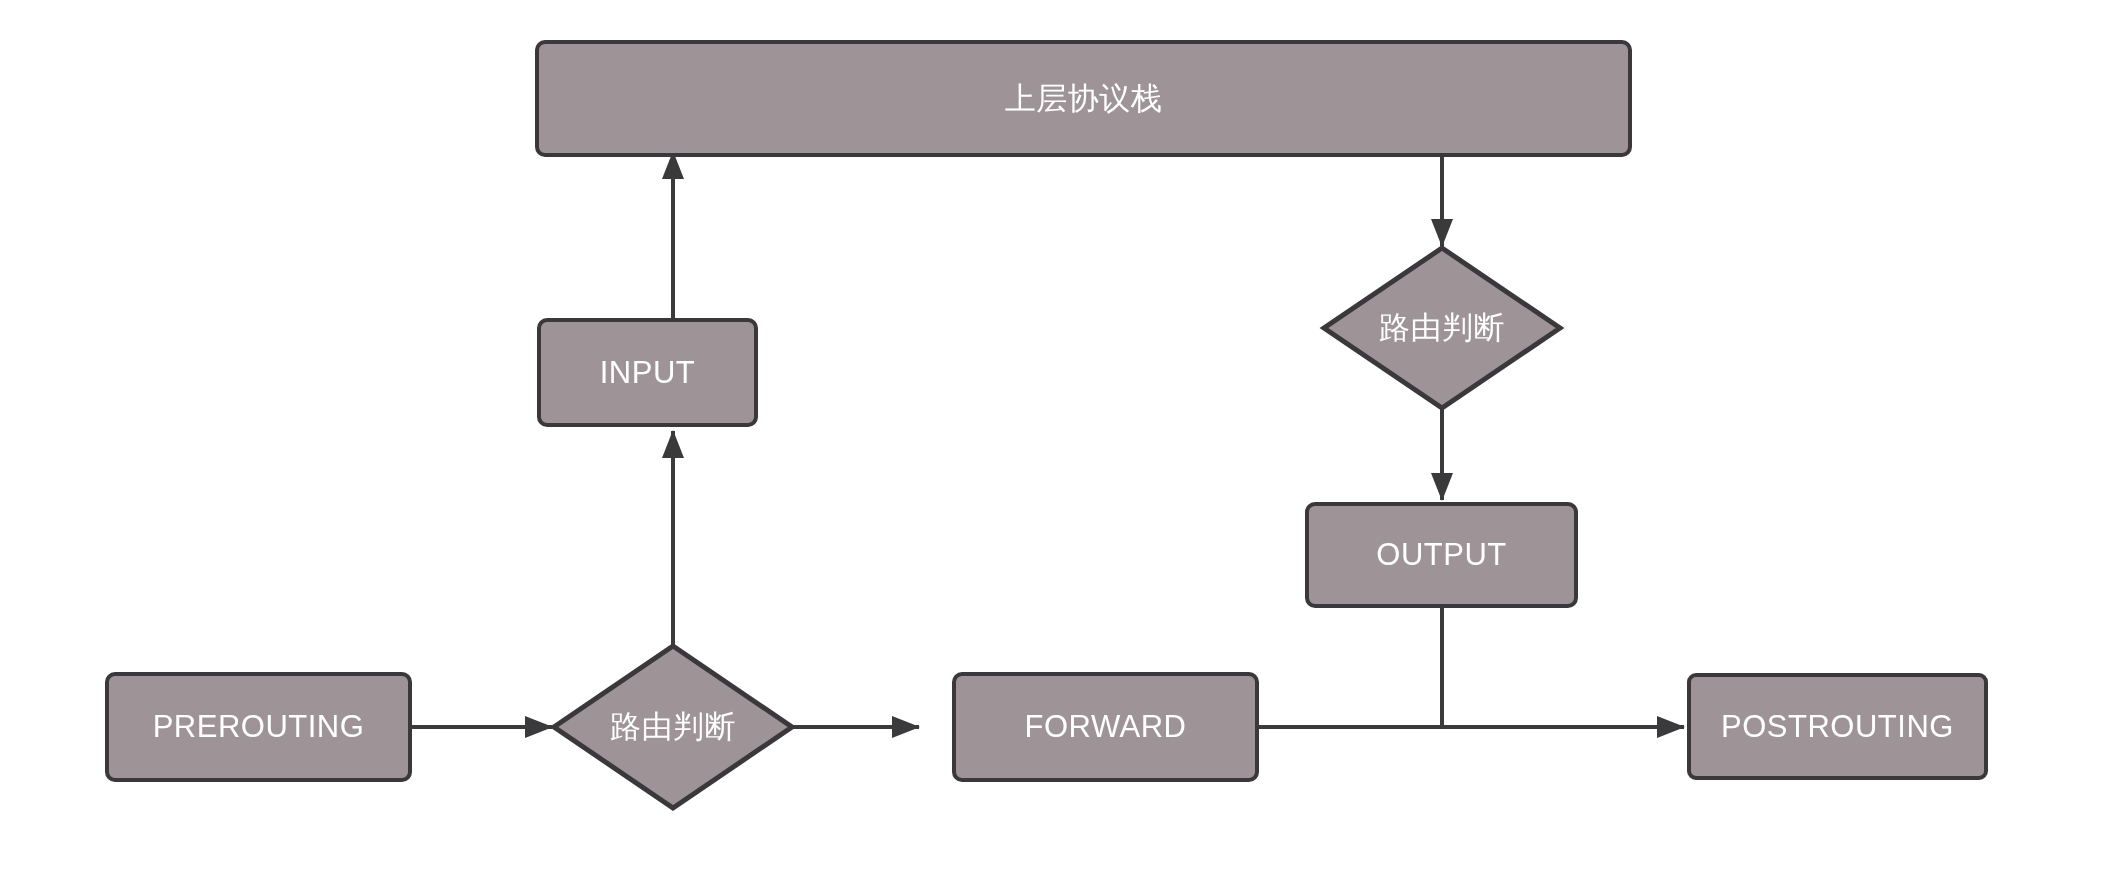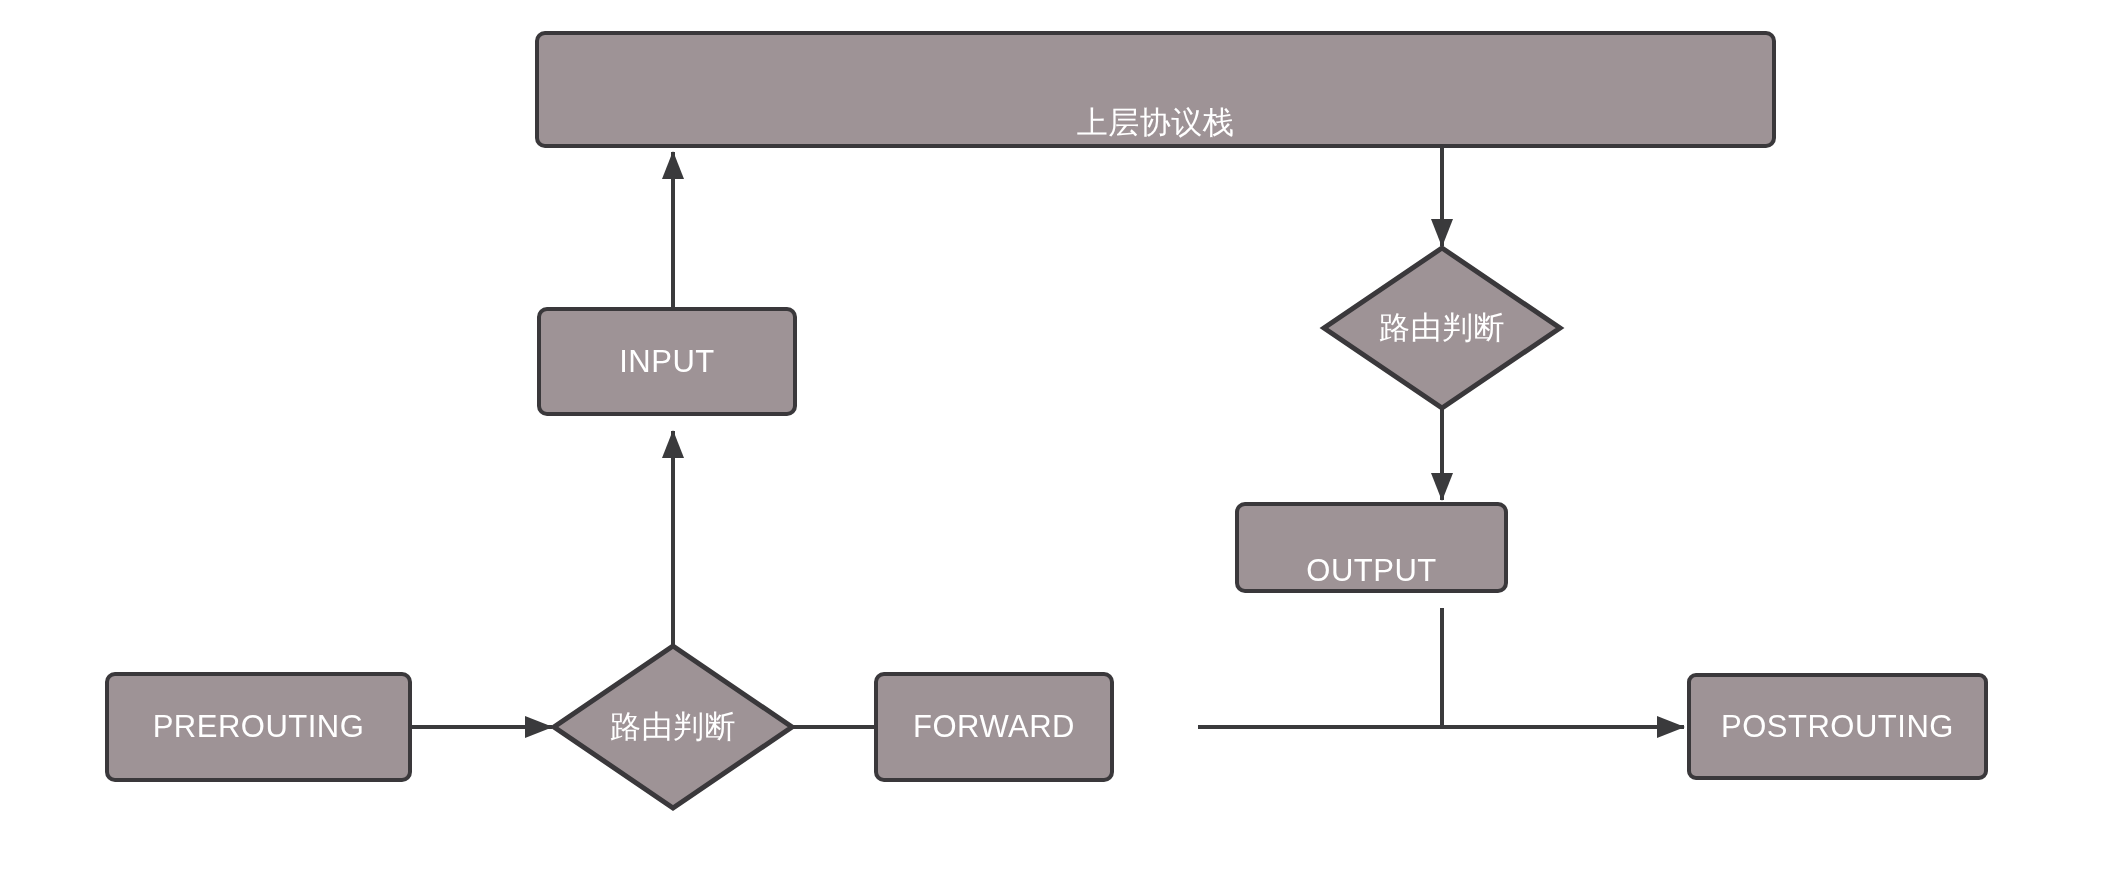--- a/index.html
+++ b/index.html
@@ -83,37 +83,37 @@
       <line x1="1198" y1="727" x2="1684" y2="727" stroke="#3a3a3c" stroke-width="4" marker-end="url(#arrowhead)"></line>
     </g>
     <g>
       <line x1="1442" y1="608" x2="1442" y2="727" stroke="#3a3a3c" stroke-width="4"></line>
     </g>
 
     <polygon points="673,646 792,727 673,808 554,727" fill="#9e9396" stroke="#3a383b" stroke-width="5" stroke-linejoin="miter"></polygon>
     <polygon points="1442,248 1560,328 1442,408 1324,328" fill="#9e9396" stroke="#3a383b" stroke-width="5" stroke-linejoin="miter"></polygon>
   </svg>
 
-  <div class="node" style="left:535px; top:31px; width:1241px; height:117px;align-items:flex-end;">
+  <div class="node" style="left:535px; top:40px; width:1097px; height:117px;">
     <span class="node-label">上层协议栈</span>
   </div>
 
-  <div class="node" style="left:537px; top:307px; width:260px; height:109px;text-align:center;">
+  <div class="node" style="left:537px; top:318px; width:221px; height:109px;text-align:center;">
     <span class="node-label">INPUT</span>
   </div>
 
-  <div class="node" style="left:1235px; top:502px; width:273px; height:91px;align-items:flex-end;">
+  <div class="node" style="left:1305px; top:502px; width:273px; height:106px;">
     <span class="node-label">OUTPUT</span>
   </div>
 
   <div class="node" style="left:105px; top:672px; width:307px; height:110px;justify-content:center;">
     <span class="node-label">PREROUTING</span>
   </div>
 
-  <div class="node" style="left:874px; top:672px; width:240px; height:110px;">
+  <div class="node" style="left:952px; top:672px; width:307px; height:110px;">
     <span class="node-label">FORWARD</span>
   </div>
 
   <div class="node" style="left:1687px; top:673px; width:301px; height:107px;border-radius:9px;">
     <span class="node-label">POSTROUTING</span>
   </div>
 
   <div class="diamond-label" style="left:554px; top:646px; width:238px; height:162px;">
     <span class="diamond-label-text">路由判断</span>
   </div>

